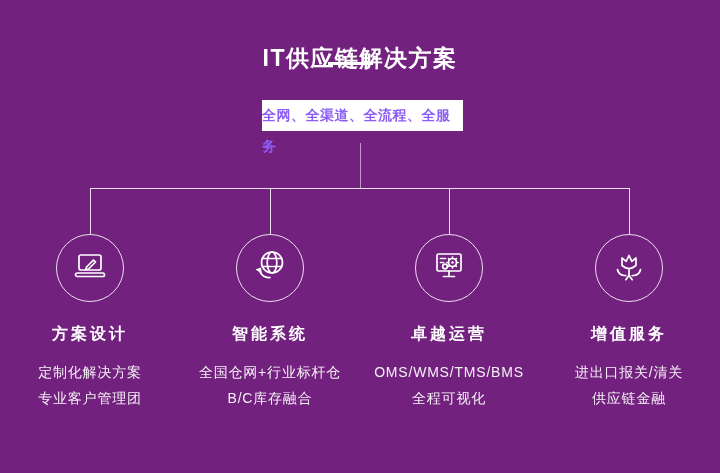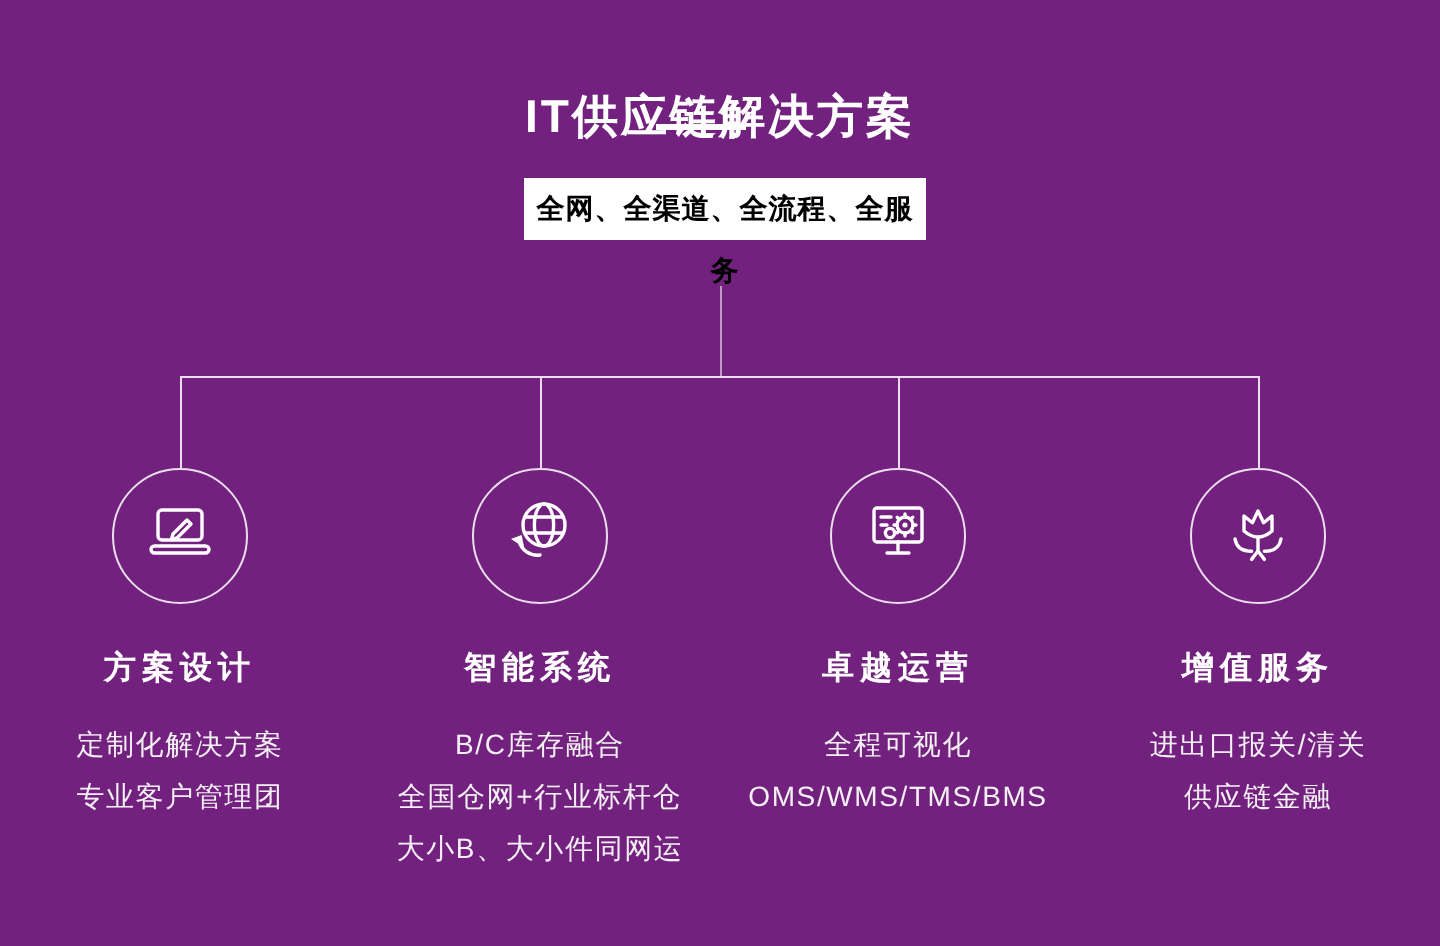--- a/index.html
+++ b/index.html
@@ -21,29 +21,29 @@
     font-weight:600;
     letter-spacing:1.5px;
     margin-top:16px;
   }
   .title-divider{
     position:absolute;top:62px;left:328px;
     width:45px;height:3px;
     background:#ffffff;
   }
   .tagline-badge{
-    position:absolute;top:89px;left:262px;
+    position:absolute;top:100px;left:262px;
     width:201px;height:31px;
     background:#ffffff;
-    color:#000000;
+    color:#8b5cf6;
     font-size:14px;
     font-weight:600;
     letter-spacing:0.5px;
     line-height:31px;
-    text-align:center;
+    text-align:left;
     box-sizing:border-box;
   }
   .line{position:absolute;background:rgba(255,255,255,0.85);}
   .stem{left:359.5px;top:143px;width:1.5px;height:45px;background:rgba(255,255,255,0.55);}
   .hline{left:89.5px;top:187.5px;width:540px;height:1.5px;}
   .drop{top:188.5px;width:1.5px;height:45.5px;}
   .drop.c1{left:89.5px;}
   .drop.c2{left:269.5px;}
   .drop.c3{left:448.5px;}
   .drop.c4{left:628.5px;}
@@ -149,31 +149,30 @@
     <div class="col-title">方案设计</div>
     <div class="col-lines">
       <div>定制化解决方案</div>
       <div>专业客户管理团</div>
     </div>
   </div>
 
   <div class="col c2">
     <div class="col-title">智能系统</div>
     <div class="col-lines">
+      <div>全国仓网+行业标杆仓</div>
       <div>B/C库存融合</div>
-      <div>全国仓网+行业标杆仓</div>
-      <div>大小B、大小件同网运</div>
     </div>
   </div>
 
   <div class="col c3">
     <div class="col-title">卓越运营</div>
     <div class="col-lines">
+      <div>OMS/WMS/TMS/BMS</div>
       <div>全程可视化</div>
-      <div>OMS/WMS/TMS/BMS</div>
     </div>
   </div>
 
   <div class="col c4">
     <div class="col-title">增值服务</div>
     <div class="col-lines">
       <div>进出口报关/清关</div>
       <div>供应链金融</div>
     </div>
   </div>

